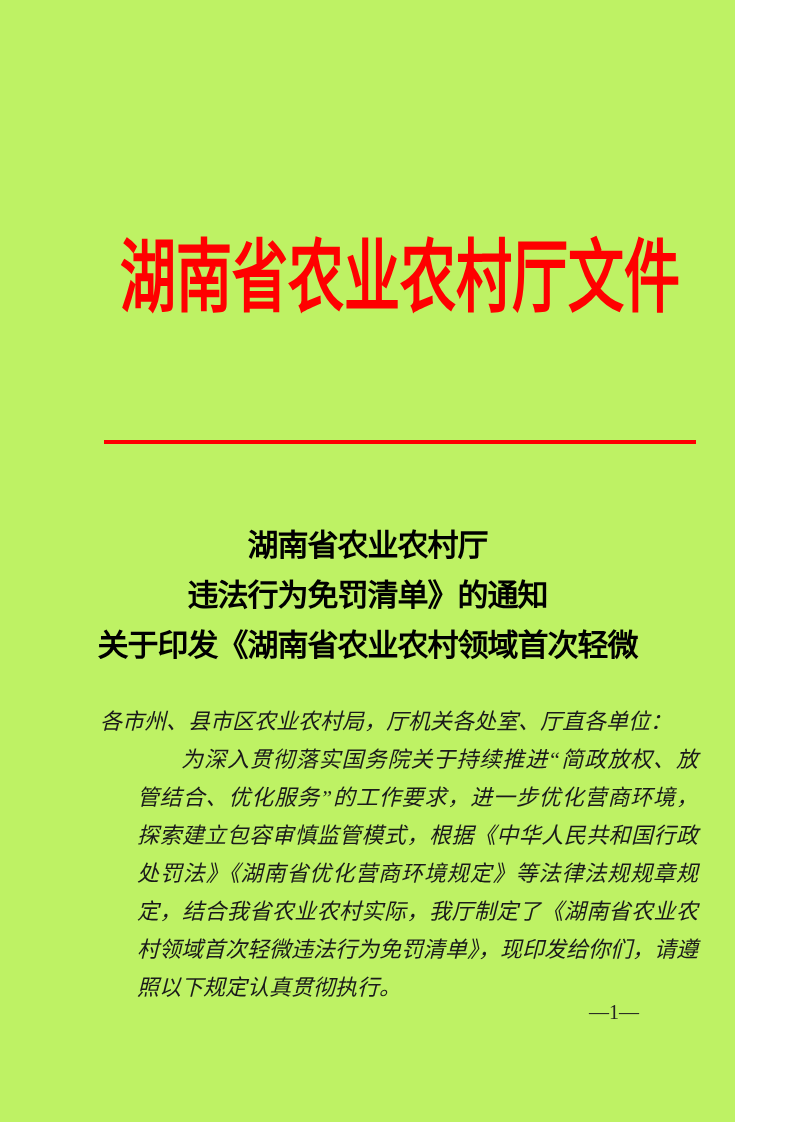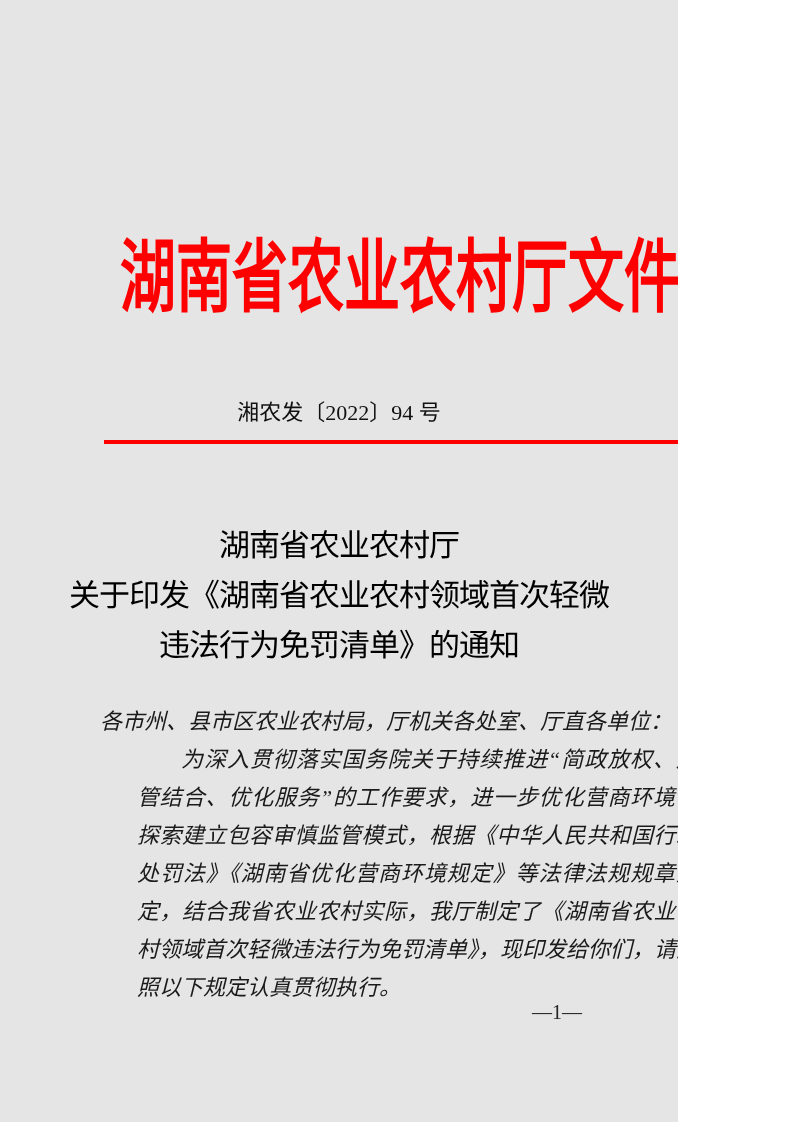--- a/index.html
+++ b/index.html
@@ -2,23 +2,23 @@
 <html lang="zh-CN"><head>
 <meta charset="utf-8">
 <style>
   html, body {
     margin: 0;
     padding: 0;
     background: #ffffff;
   }
   .page {
     position: relative;
-    width: 678px;
+    width: 735px;
     height: 1122px;
-    background: #e5e5e5;
+    background: #bef264;
     overflow: hidden;
     font-family: "Liberation Serif", "DejaVu Serif", serif;
     color: #000000;
   }
   
   .header-title {
     position: absolute;
     top: 238px;
     left: 0;
     width: 100%;
@@ -55,21 +55,21 @@
     height: 4px;
     background: #ff0000;
   }
   
   .doc-title {
     position: absolute;
     top: 521px;
     left: 0;
     width: 100%;
     text-align: center;
-    font-weight: normal;
+    font-weight: bold;
     font-size: 31px;
     line-height: 50px;
     letter-spacing: -1px;
     color: #000000;
   }
   
   .body-text {
     position: absolute;
     top: 703px;
     left: 100px;
@@ -99,28 +99,27 @@
 </style>
 </head>
 <body>
 
 <div class="page">
 
   <div class="header-title">
     <span class="inner">湖南省农业农村厅文件</span>
   </div>
 
-  <div class="doc-number">湘农发〔2022〕94 号</div>
 
   <div class="red-line"></div>
 
   <div class="doc-title">
     <div>湖南省农业农村厅</div>
+    <div>违法行为免罚清单》的通知</div>
     <div>关于印发《湖南省农业农村领域首次轻微</div>
-    <div>违法行为免罚清单》的通知</div>
   </div>
 
   <div class="body-text">
     <div class="salutation">各市州、县市区农业农村局，厅机关各处室、厅直各单位：</div>
     <div class="paragraph">为深入贯彻落实国务院关于持续推进“简政放权、放管结合、优化服务”的工作要求，进一步优化营商环境，探索建立包容审慎监管模式，根据《中华人民共和国行政处罚法》《湖南省优化营商环境规定》等法律法规规章规定，结合我省农业农村实际，我厅制定了《湖南省农业农村领域首次轻微违法行为免罚清单》，现印发给你们，请遵照以下规定认真贯彻执行。</div>
   </div>
 
   <div class="page-number">—1—</div>
 
 </div>

